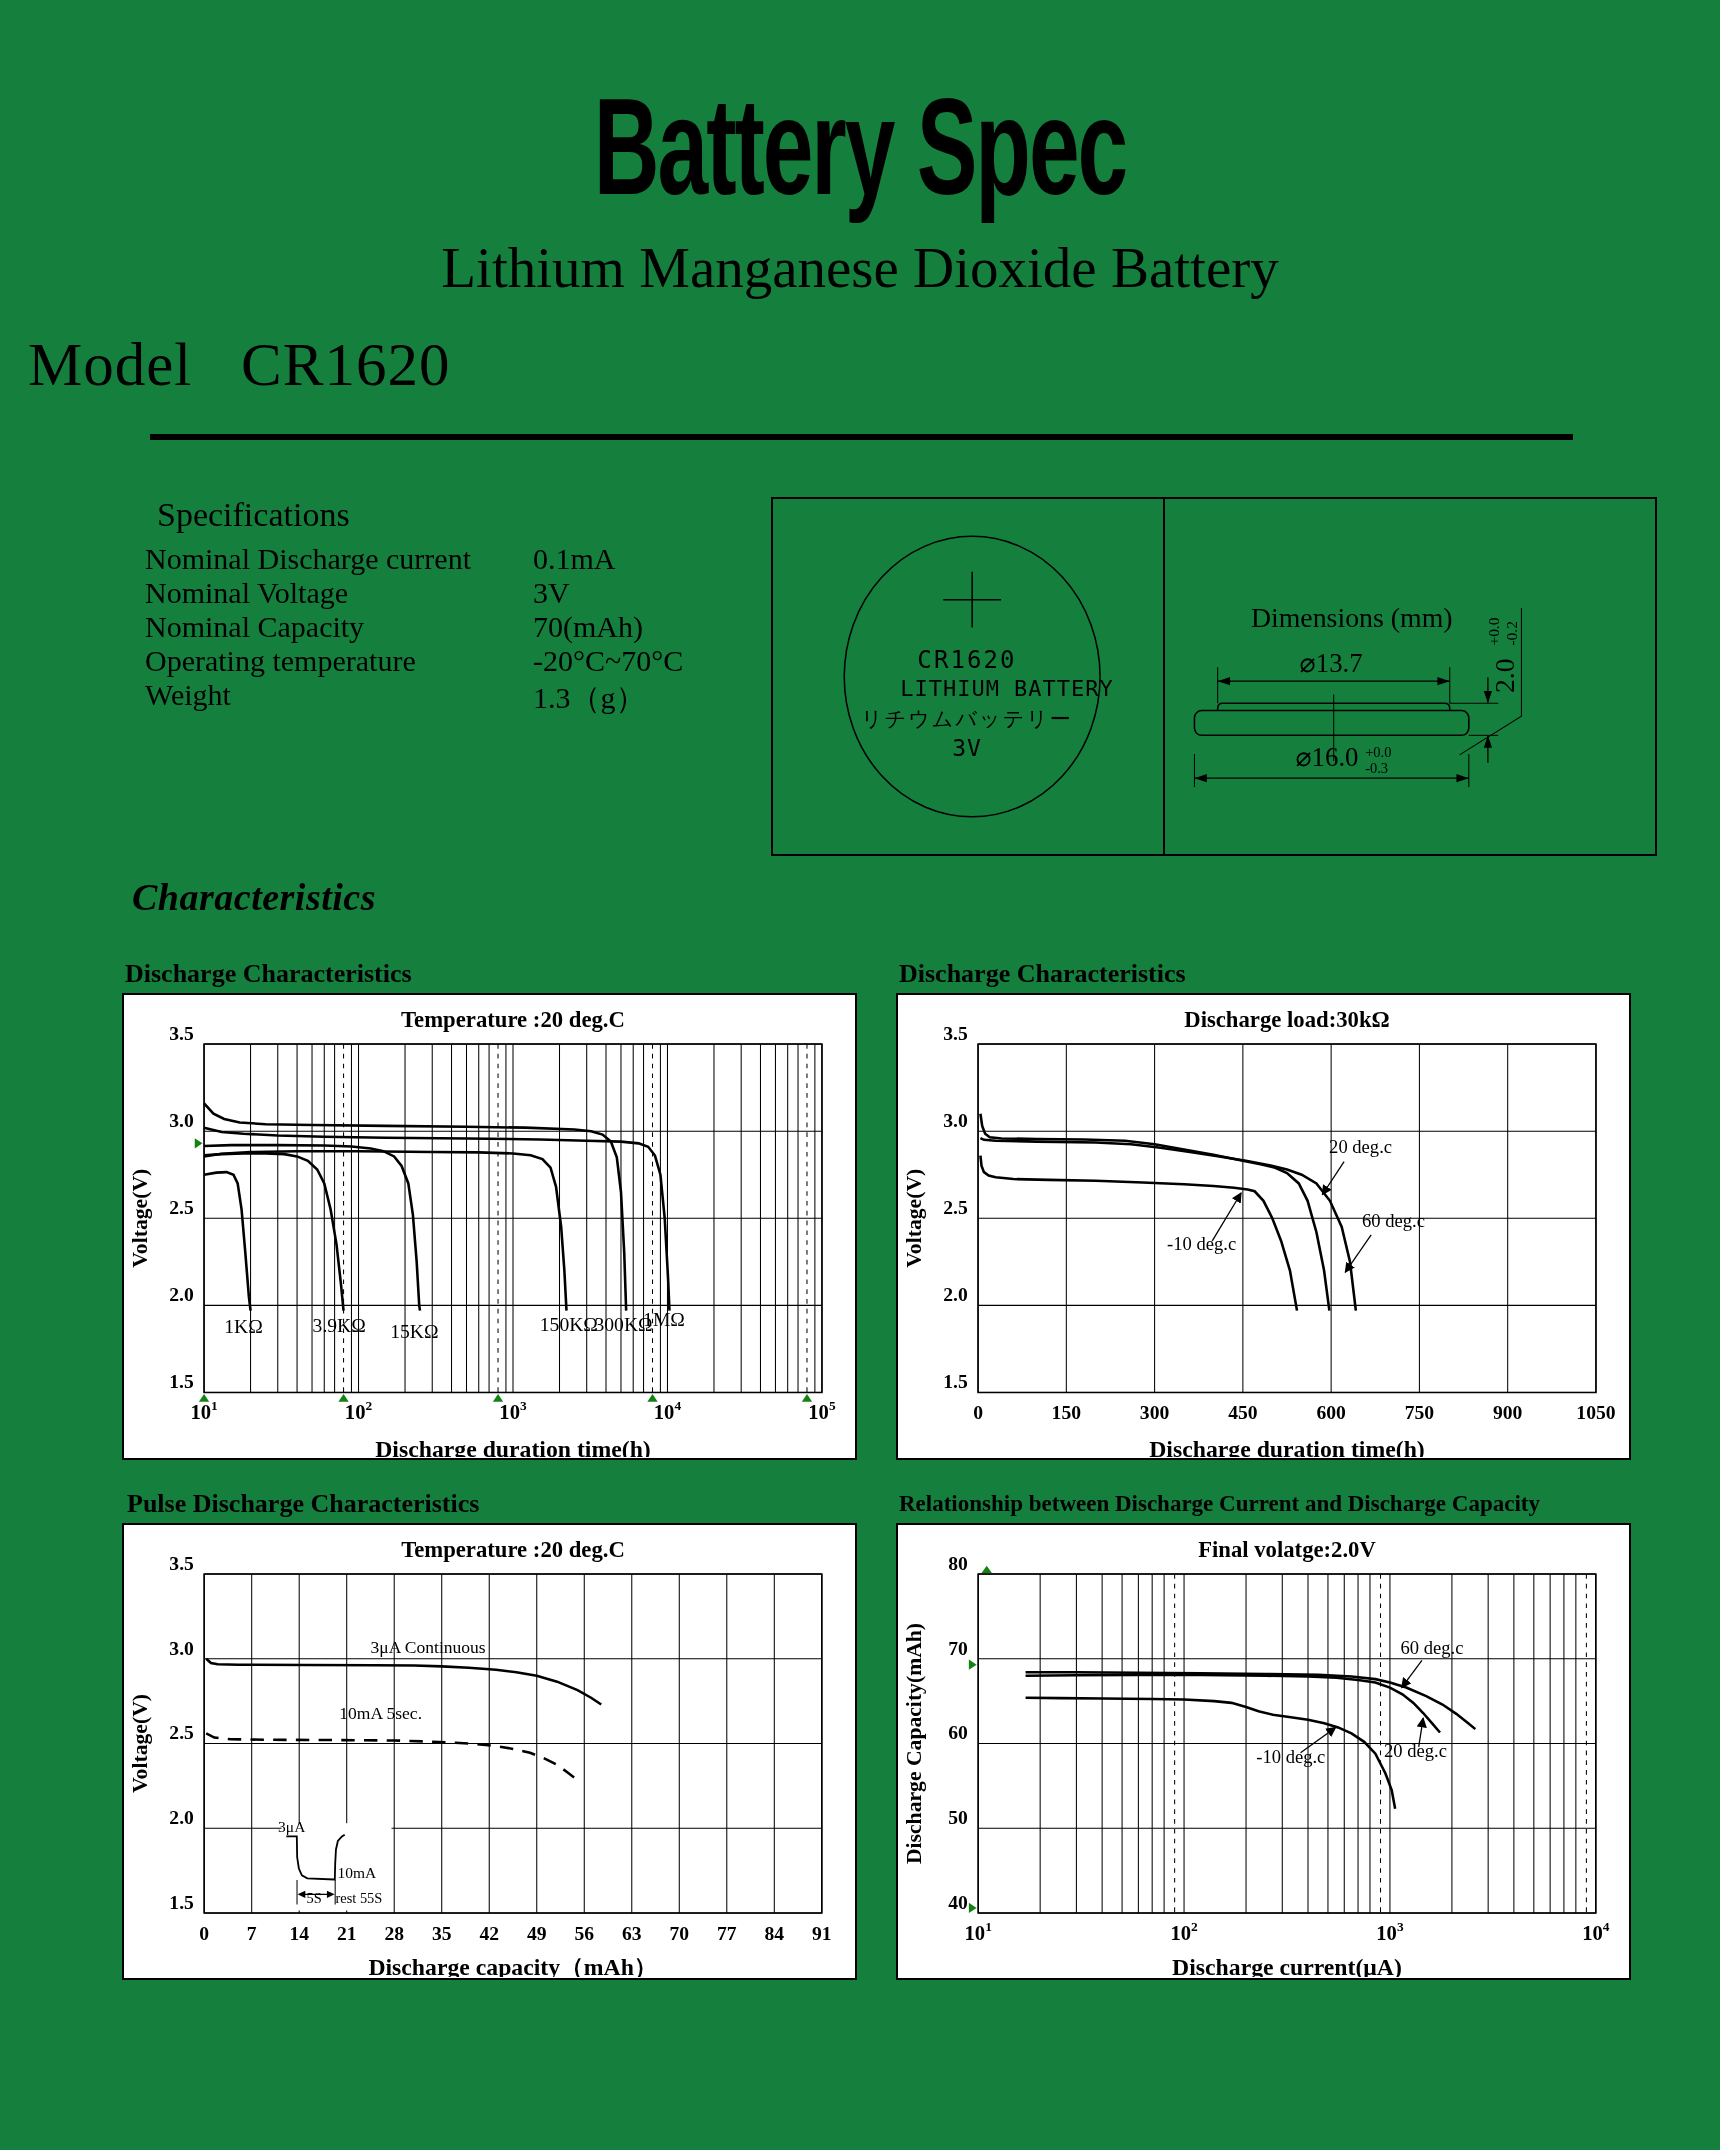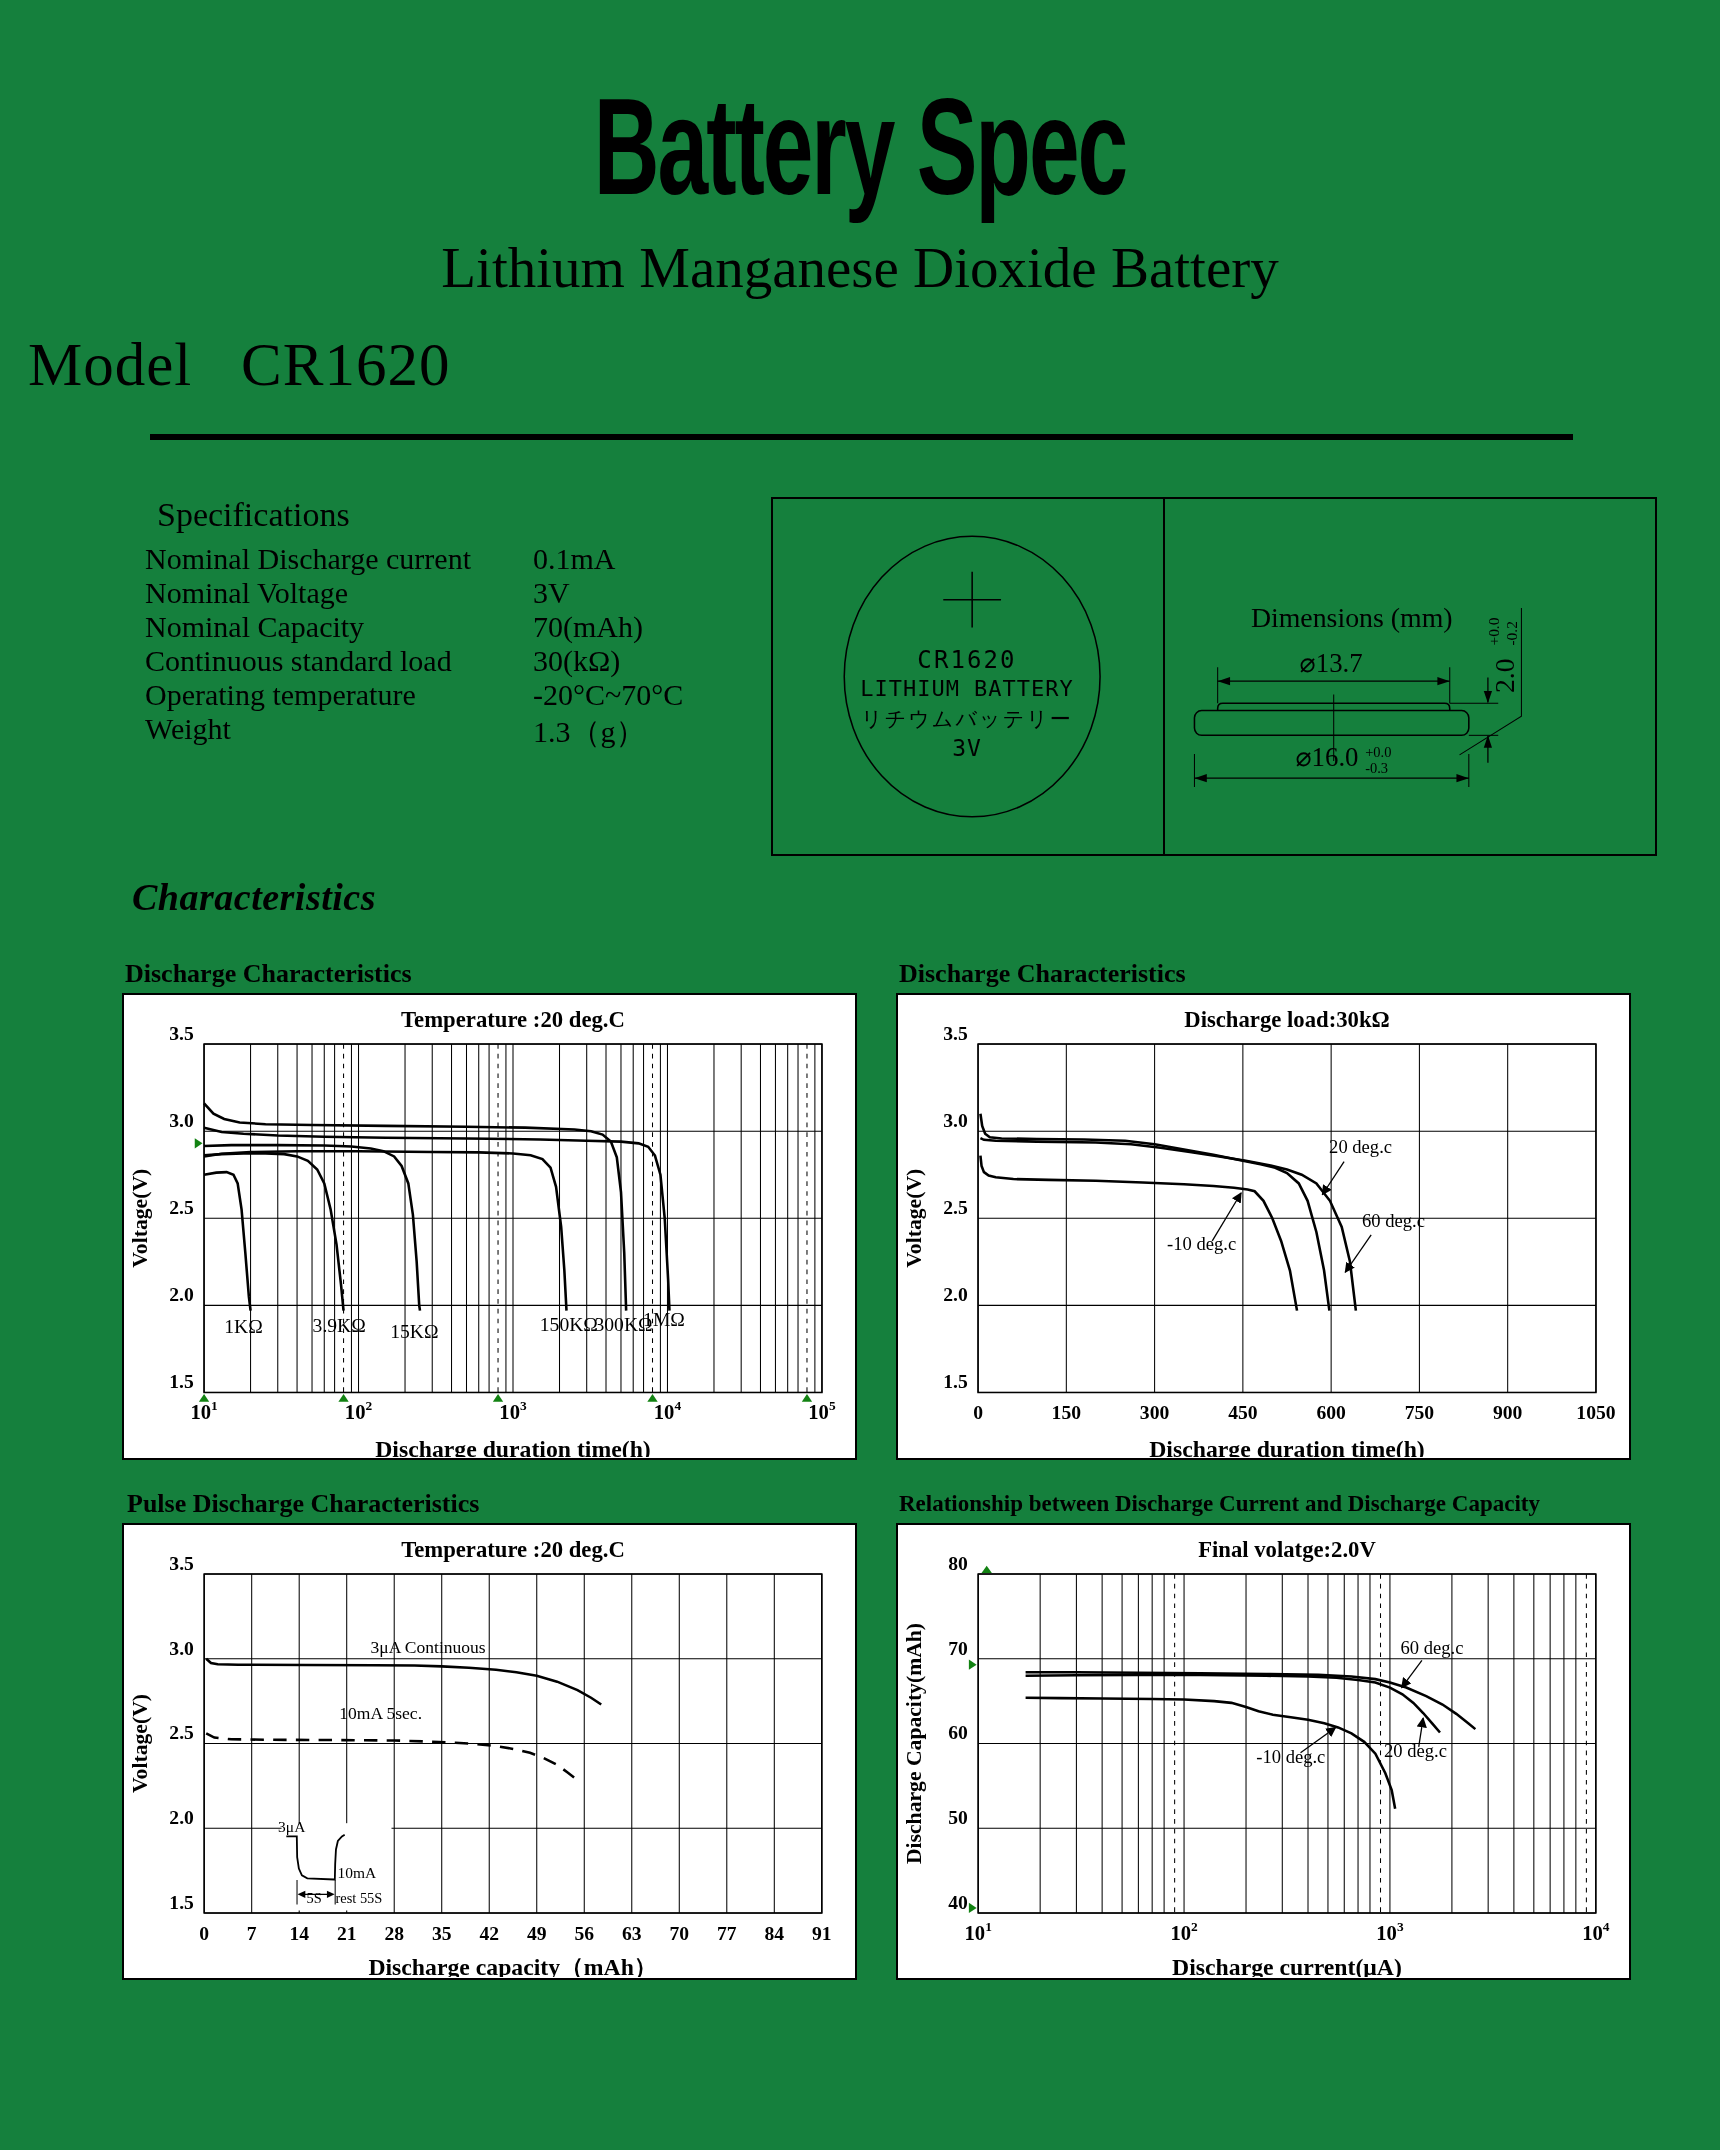--- a/index.html
+++ b/index.html
@@ -18,21 +18,21 @@
   .spec-row{position:relative;height:34px;}
   .spec-row.gap{margin-top:4.6px;}
   .spec-label{position:absolute;left:0;top:0;white-space:nowrap;}
   .spec-value{position:absolute;left:388px;top:0;white-space:nowrap;}
   .batbox{left:771px;top:497px;width:886px;height:359px;border:2.1px solid #000;box-sizing:border-box;}
   .batdivider{left:1163px;top:497px;width:2.1px;height:359px;background:#000;}
   .batlabels{left:771px;top:497px;width:392px;height:359px;text-align:center;border-radius:29px;}
   .batline{position:absolute;left:0;width:392px;text-align:center;
            font-family:"DejaVu Sans Mono","Liberation Mono",monospace;}
   .bl0{top:149px;font-size:24px;letter-spacing:2.1px;}
-  .bl1{top:179px;font-size:22px;letter-spacing:1px;}
+  .bl1{top:179px;font-size:22px;letter-spacing:1px;margin-left:40px;}
   .bl2{top:208px;font-size:21px;letter-spacing:2.1px;font-family:Liberation Sans, sans-serif;}
   .bl3{top:238px;font-size:23px;letter-spacing:1px;}
   .char-heading{left:132px;top:875px;font-size:38px;font-weight:700;font-style:italic;letter-spacing:0.5px;}
   .chartheading{position:absolute;font-weight:700;font-size:26px;white-space:nowrap;}
   .chartbox{position:absolute;border:2.6px solid #000;box-sizing:border-box;background:#fff;}
   .chartbox svg{position:absolute;left:0;top:0;}
   svg text{font-family:"Liberation Serif","DejaVu Serif",serif;}
 </style>
 </head>
 <body>
@@ -50,24 +50,20 @@
         <span class="spec-label">Nominal Discharge current</span>
         <span class="spec-value">0.1mA</span>
       </div>
       <div class="spec-row">
         <span class="spec-label">Nominal Voltage</span>
         <span class="spec-value">3V</span>
       </div>
       <div class="spec-row">
         <span class="spec-label">Nominal Capacity</span>
         <span class="spec-value">70(mAh)</span>
-      </div>
-      <div class="spec-row">
-        <span class="spec-label">Continuous standard load</span>
-        <span class="spec-value">30(kΩ)</span>
       </div>
       <div class="spec-row">
         <span class="spec-label">Operating temperature</span>
         <span class="spec-value">-20°C~70°C</span>
       </div>
       <div class="spec-row">
         <span class="spec-label">Weight</span>
         <span class="spec-value">1.3（g）</span>
       </div>
     </div>

